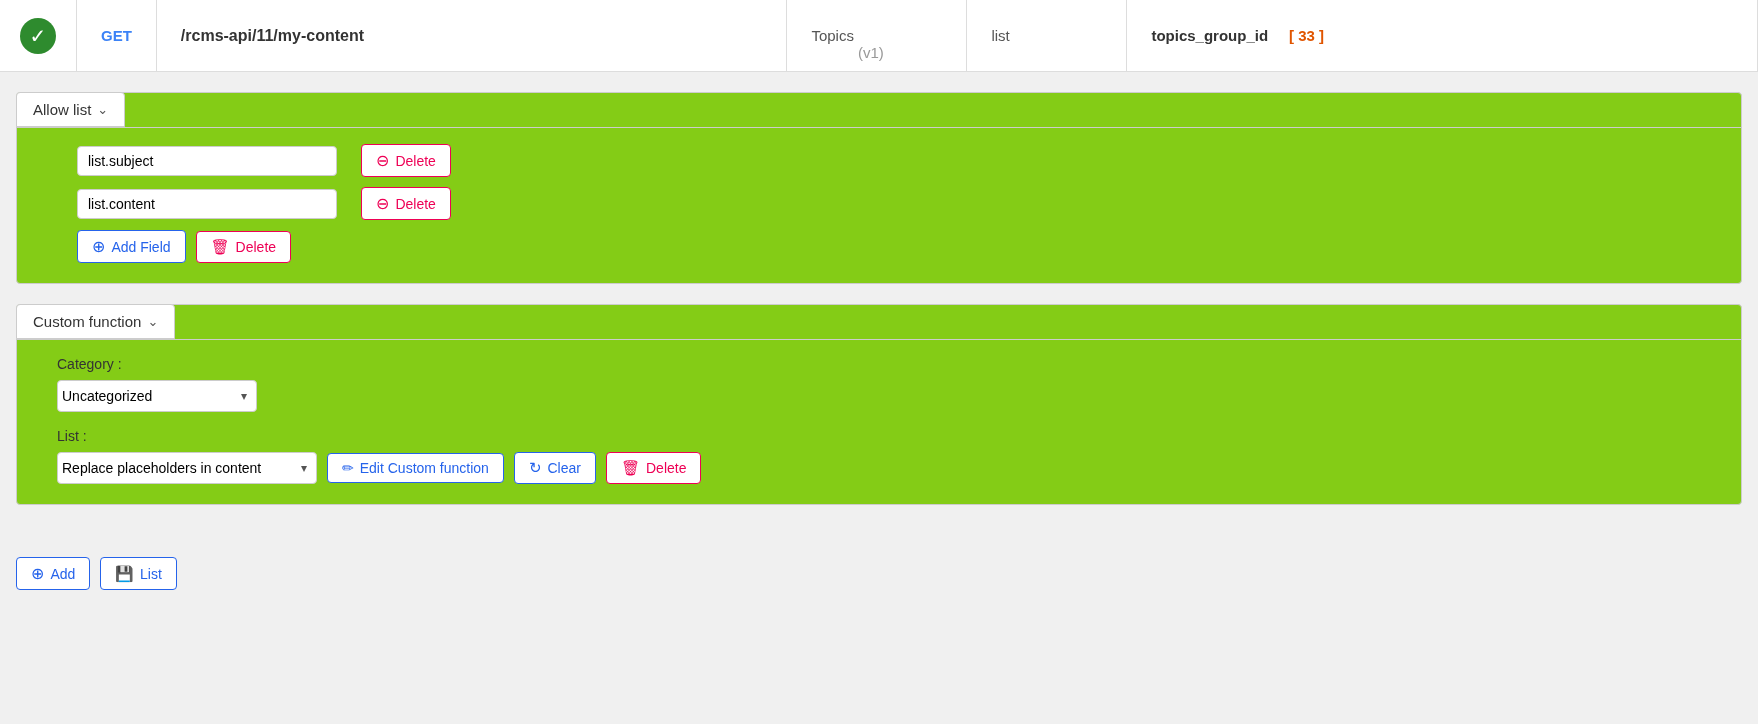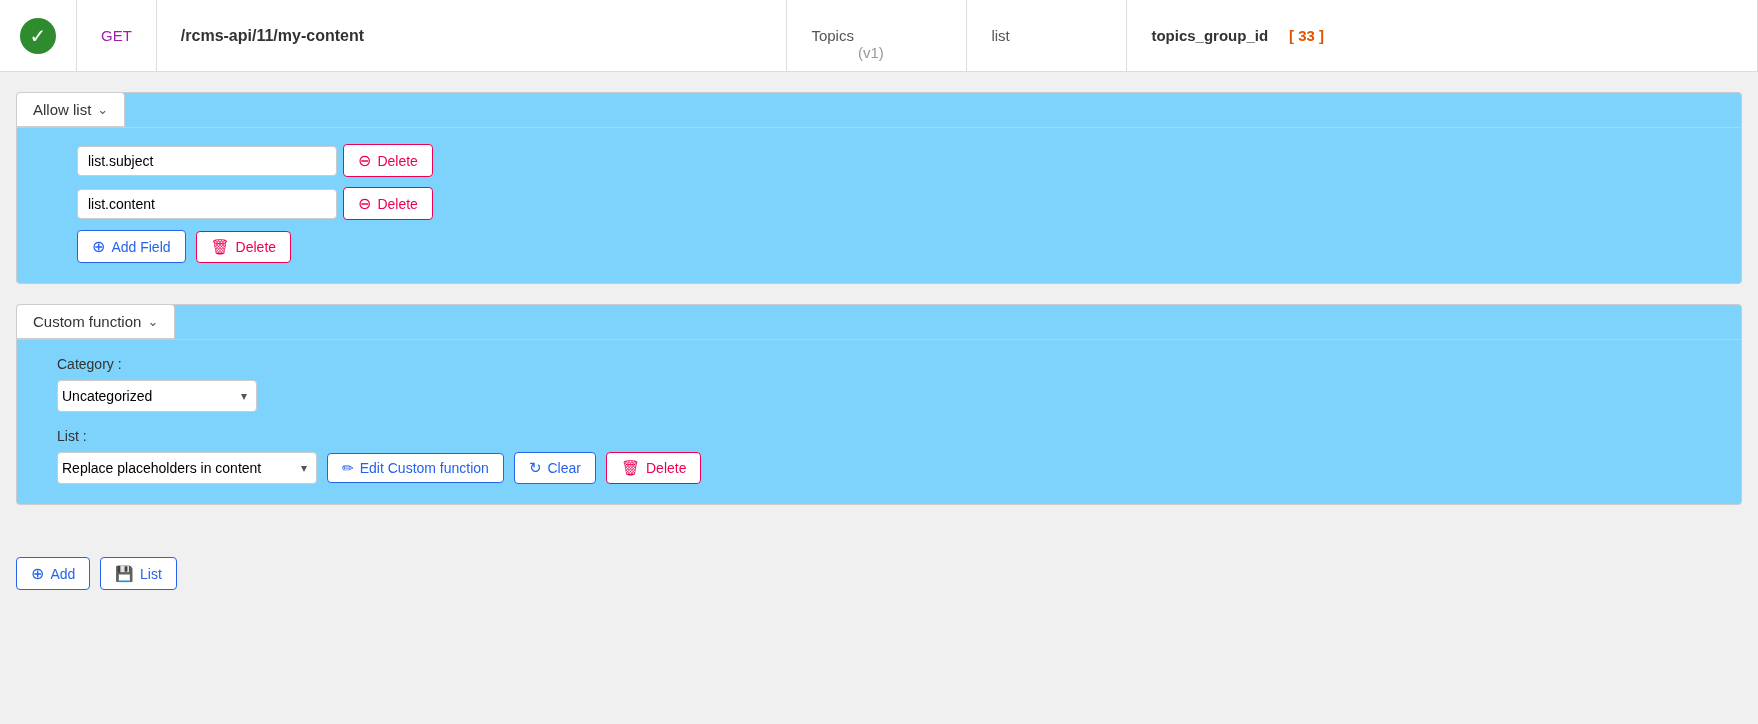--- a/index.html
+++ b/index.html
@@ -33,22 +33,22 @@
       height: 36px;
       background: #2e8b2e;
       border-radius: 50%;
       display: flex;
       align-items: center;
       justify-content: center;
       color: white;
       font-size: 20px;
     }
     .cell-method {
-      font-weight: 400;
-      color: #a21caf;
+      font-weight: 700;
+      color: #3b82f6;
     }
     .cell-path {
       font-weight: 600;
       color: #333;
       font-size: 16px;
       flex: 1;
     }
     .cell-topics {
       color: #555;
     }
@@ -69,21 +69,21 @@
     }
 
     .main-content {
       padding: 20px 16px;
       display: flex;
       flex-direction: column;
       gap: 0;
     }
 
     .section {
-      background: #7dd3fc;
+      background: #84cc16;
       border: 1px solid #ccc;
       border-radius: 4px;
       margin-bottom: 20px;
       overflow: visible;
     }
 
     .section-header {
       display: inline-flex;
       align-items: center;
       gap: 6px;
@@ -101,21 +101,21 @@
     }
 
     .section-body {
       padding: 16px 20px 20px 60px;
       border-top: 1px solid #ccc;
     }
 
     .field-row {
       display: flex;
       align-items: center;
-      gap: 6px;
+      gap: 24px;
       margin-bottom: 10px;
     }
 
     .field-input {
       border: 1px solid #ccc;
       border-radius: 4px;
       padding: 6px 10px;
       font-size: 14px;
       width: 260px;
       outline: none;

